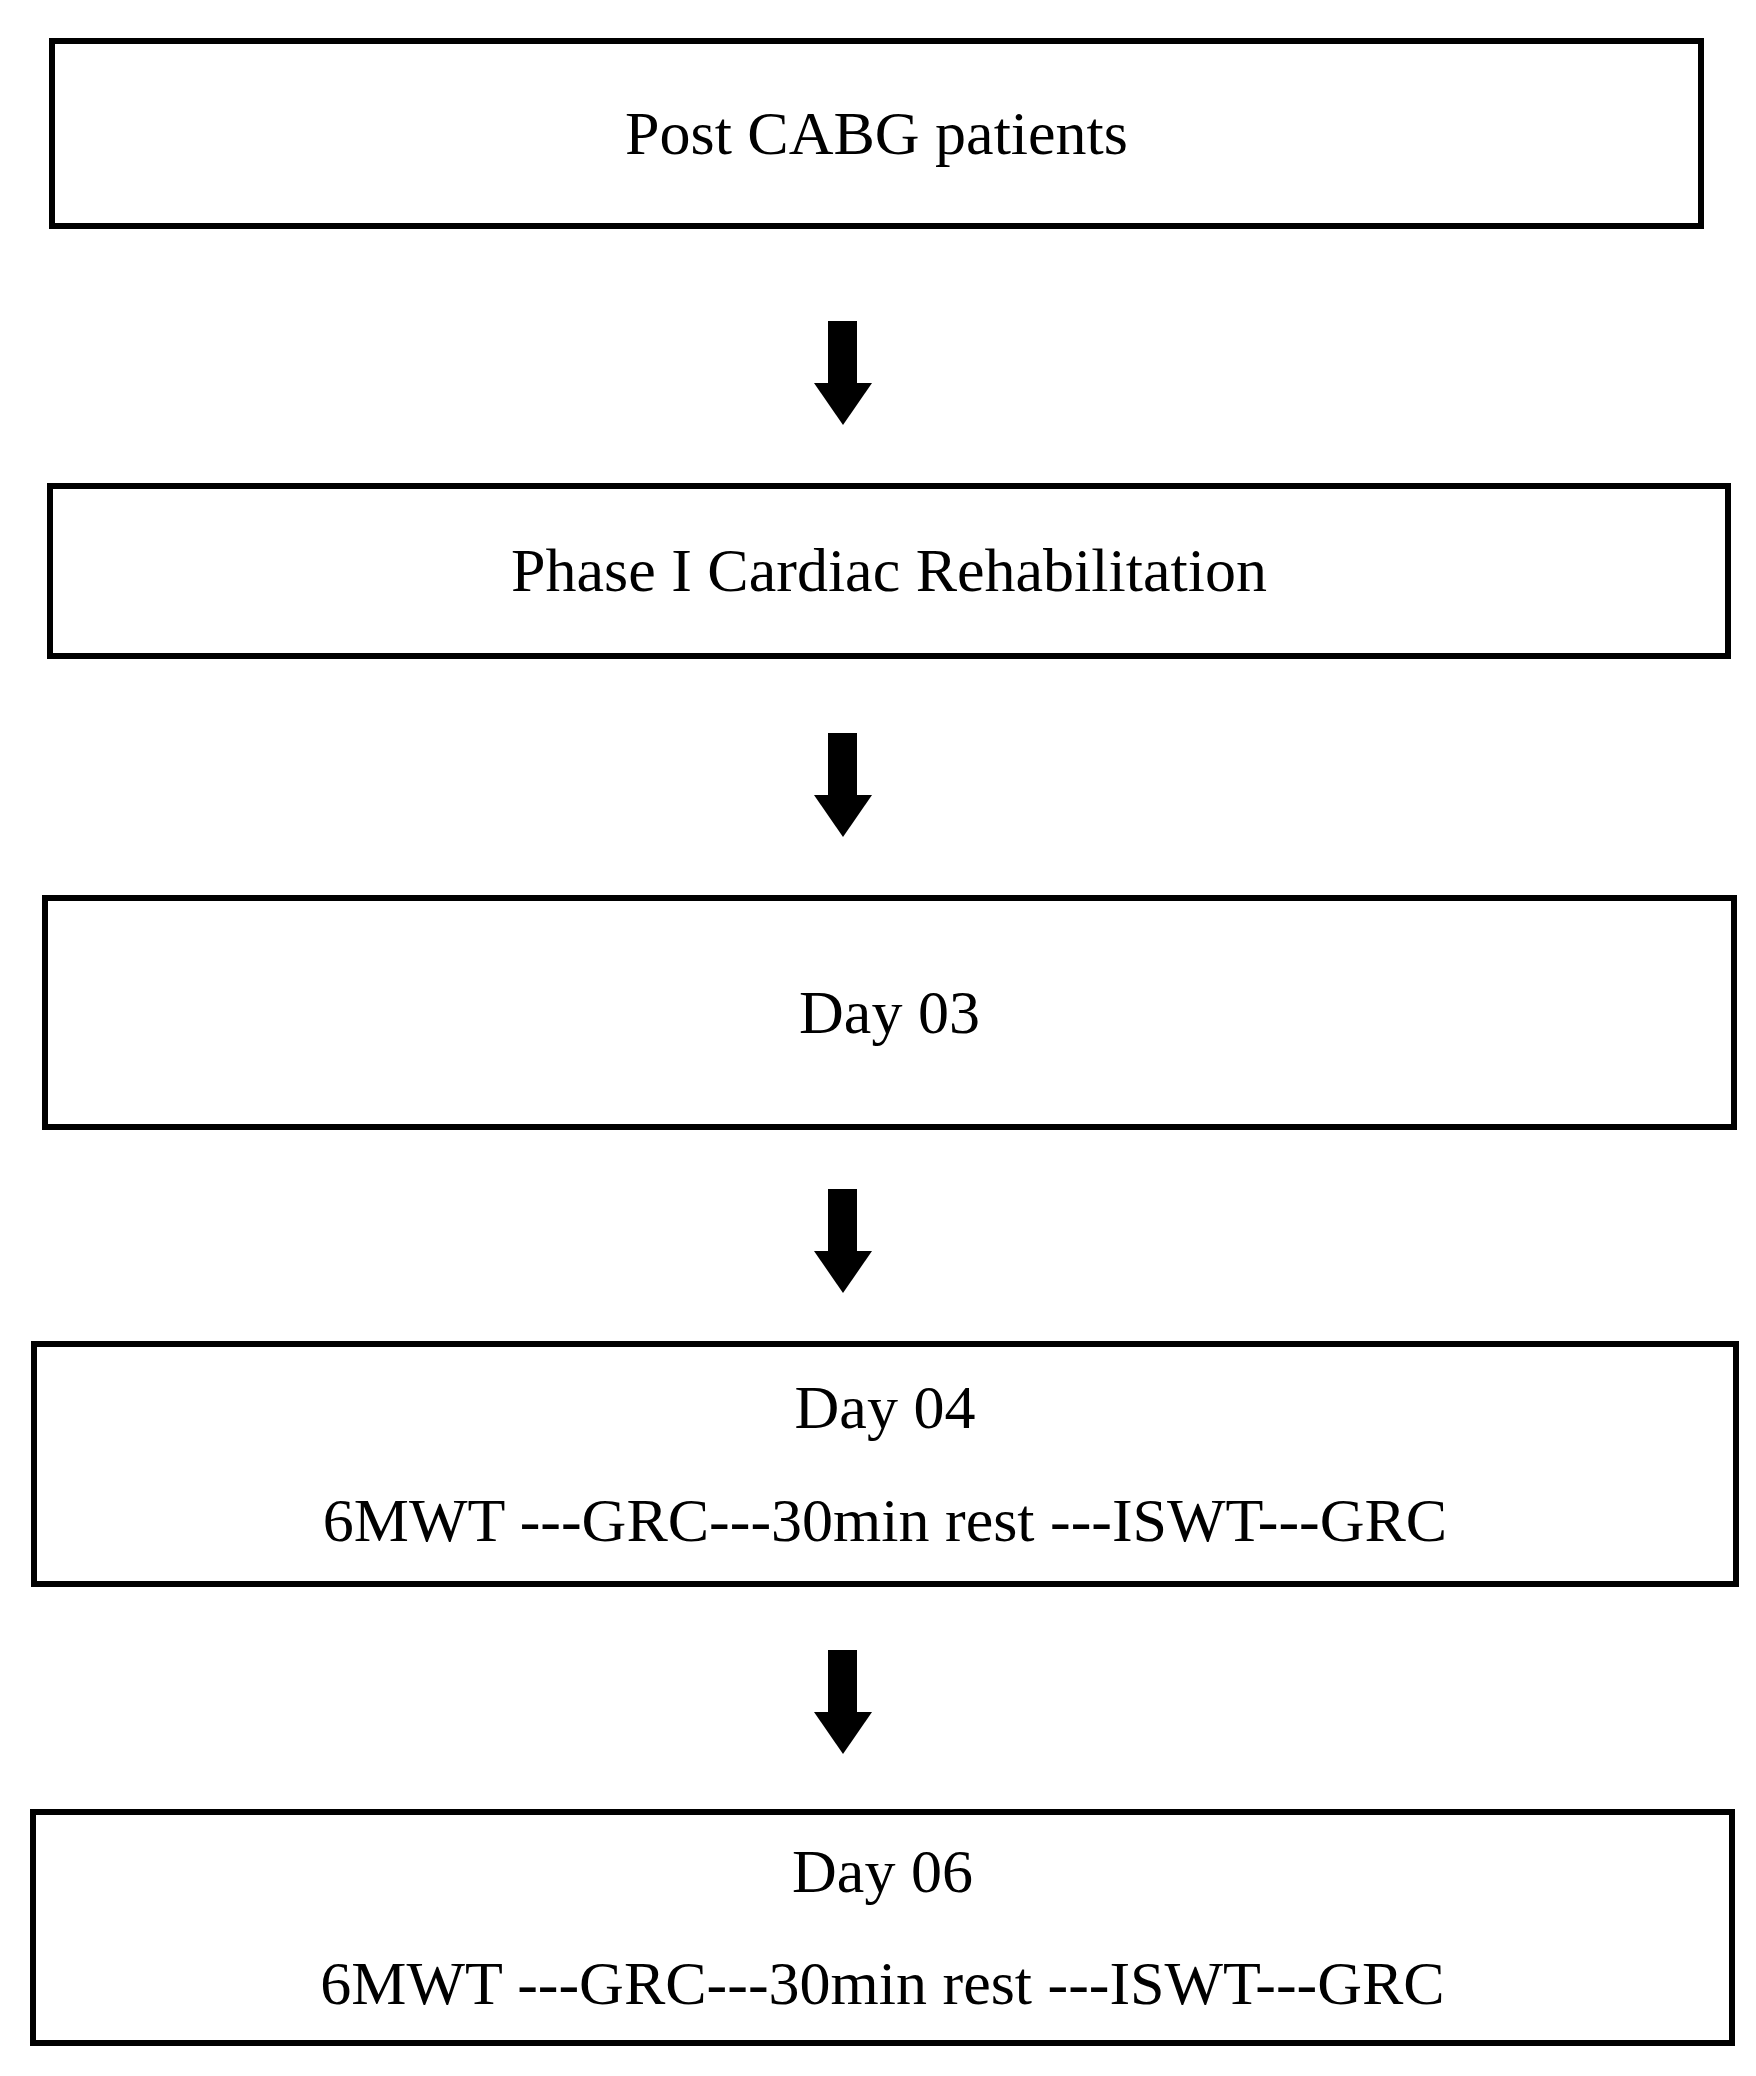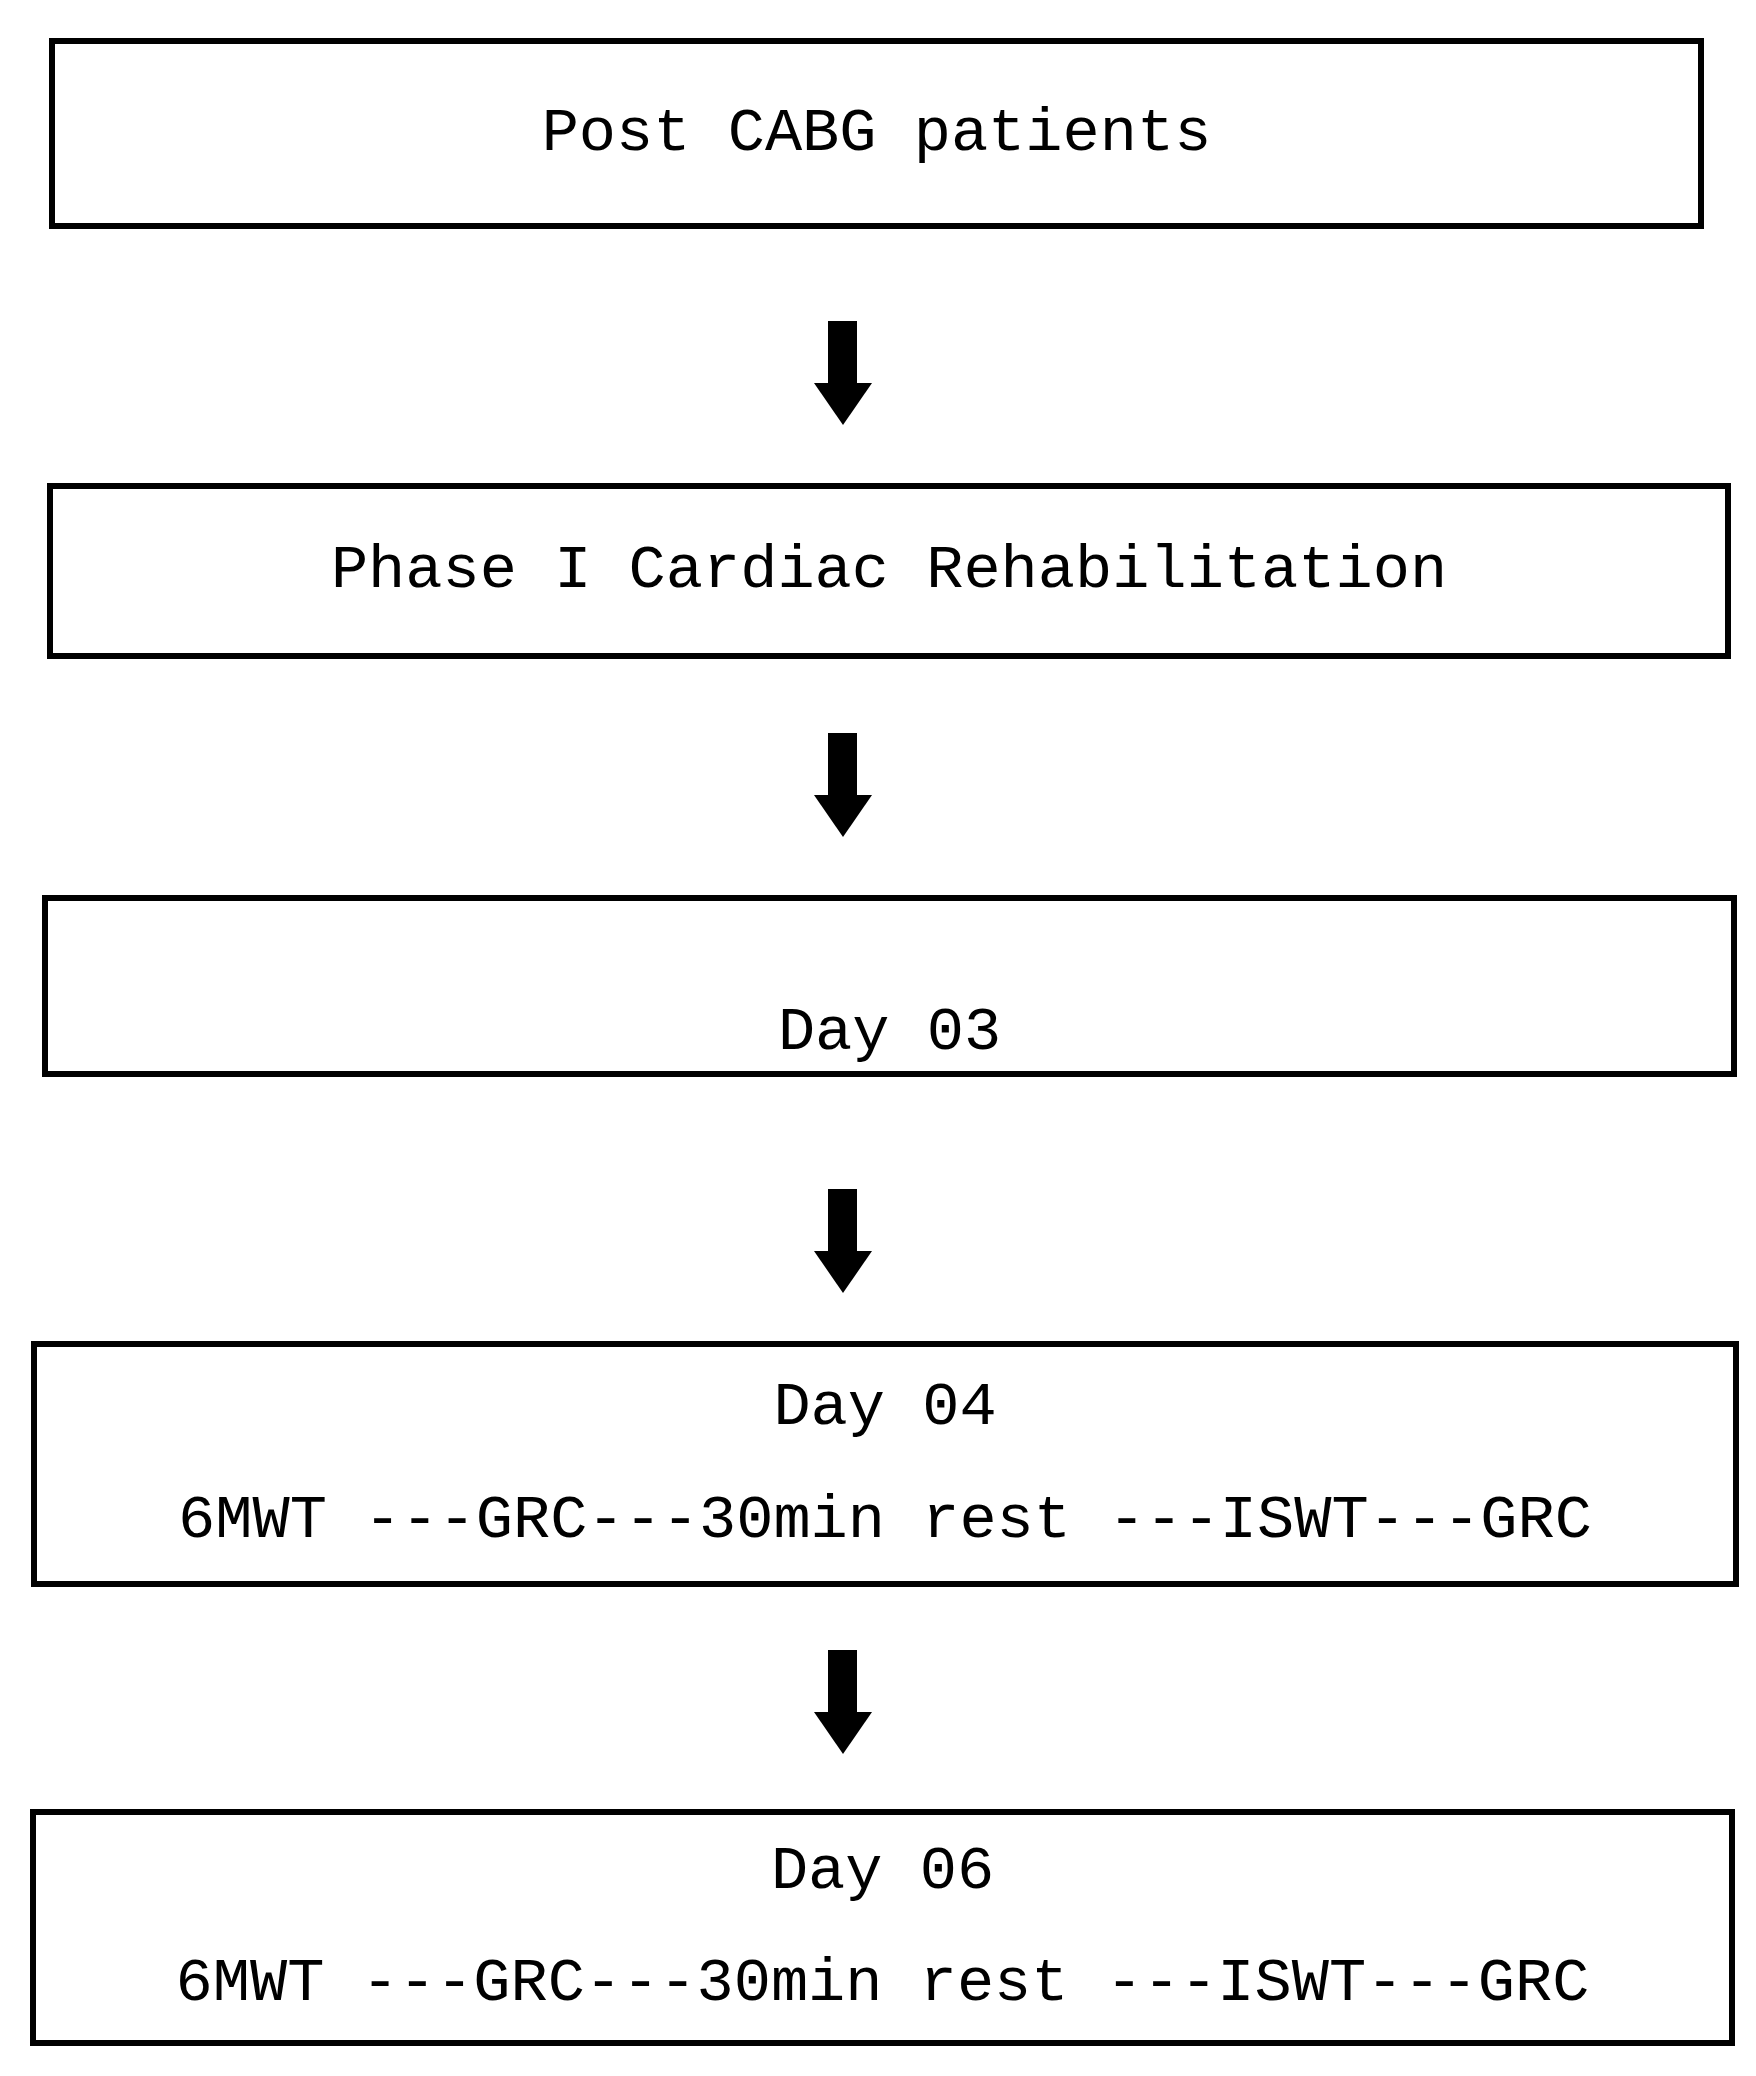--- a/index.html
+++ b/index.html
@@ -1,19 +1,19 @@
 <!DOCTYPE html>
 <html style="--ink: #000000; --bg: #ffffff;font-size:9.6px"><head>
 <meta charset="utf-8">
 <style>
   :root {
     --ink: #000000;
     --bg: #ffffff;
   }
-  * { margin: 0; padding: 0; box-sizing: border-box; font-family: Liberation Mono, monospace; }
+  * { margin: 0; padding: 0; box-sizing: border-box; }
   html, body {
     width: 1756px;
     height: 2077px;
     background: var(--bg);
     font-family: "Liberation Serif", "DejaVu Serif", serif;
     overflow: hidden;
   }
   .figure {
     position: relative;
     width: 1756px;
@@ -32,21 +32,21 @@
     text-align: center;
   }
   .box .line {
     font-size: 62px;
     line-height: 1.25;
     color: var(--ink);
     white-space: nowrap;
   }
   .box1 { left: 49px;  top: 38px;   width: 1655px; height: 191px; }
   .box2 { left: 47px;  top: 483px;  width: 1684px; height: 176px; justify-content: center; }
-  .box3 { left: 42px;  top: 895px; width: 1695px; height: 182px; justify-content: flex-end; }
+  .box3 { left: 42px;  top: 895px; width: 1695px; height: 235px; }
   .box4 { left: 31px;  top: 1341px; width: 1708px; height: 246px; }
   .box5 { left: 30px;  top: 1809px; width: 1705px; height: 237px; }
 
   .arrow {
     position: absolute;
     width: 59px;
     display: flex;
     flex-direction: column;
     align-items: center;
     left: 813px;

